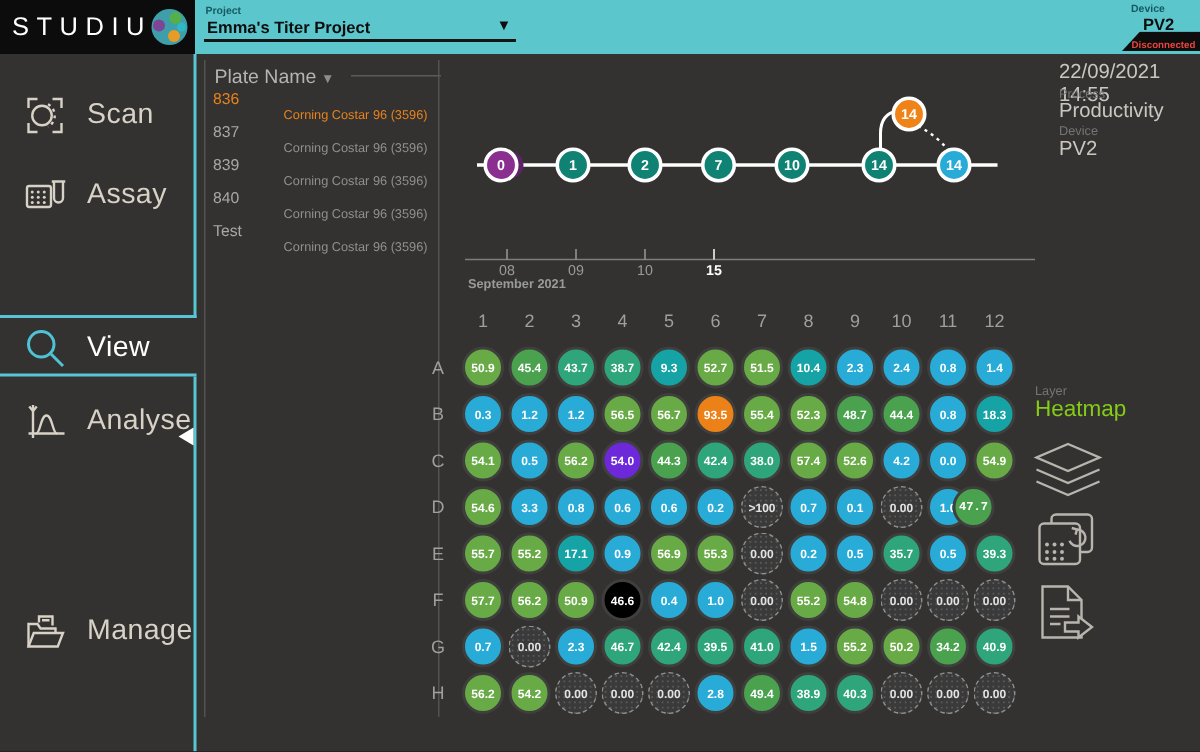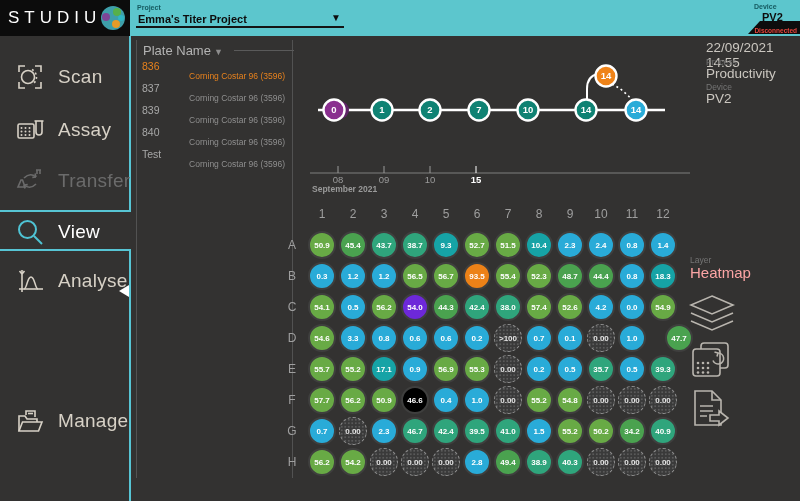--- a/index.html
+++ b/index.html
@@ -87,21 +87,21 @@
           display:flex; align-items:center; justify-content:center;
           font-size:8px; font-weight:bold; color:#fff;
           border:2px solid #3f3f3e; cursor:pointer; }
   .well.empty { background:#3a3a3a;
           background-image:radial-gradient(rgba(255,255,255,0.16) 0.8px, transparent 0.9px);
           background-size:3.5px 3.5px;
           border:1px dashed #8f8f8f; color:#e3e3e3; }
 
   
   .layer-label { left:690px; top:255px; font-size:8.5px; color:#757575; }
-  .layer-value { left:690px; top:264px; font-size:15px; color:#fca5a5; }
+  .layer-value { left:690px; top:264px; font-size:15px; color:#84cc16; }
   .tool-icon { position:absolute; color:#b9b5ae; cursor:pointer; }
   .tool-icon svg { display:block; }
 </style>
 </head>
 <body>
 
 <div id="app">
 
   <div class="topbar">
     <div class="logo-box">
@@ -160,33 +160,20 @@
               <circle cx="10.5" cy="20" r="1"></circle>
               <circle cx="14.5" cy="20" r="1"></circle>
           </g>
           <path d="M21 6 v11 a3 3 0 0 0 6 0 V6"></path>
             <path d="M19.5 6 h9"></path>
         </svg>
       </span>
       <span class="sb-label">Assay</span>
     </div>
 
-    <div class="sb-item disabled" style="top:128px">
-      <span class="sb-icon">
-        <svg viewBox="0 0 30 30" fill="none" stroke="currentColor" stroke-width="1.6">
-          <path d="M9 12 Q15 6 21 11"></path>
-            <path d="M21 11 l-1-3.5 M21 11 l-3.7 0.4"></path>
-          <path d="M21 18 Q15 24 9 19"></path>
-            <path d="M9 19 l1 3.5 M9 19 l3.7-0.4"></path>
-          <path d="M6 14 l-3 7 h7 l-2.5-7 z"></path>
-            <path d="M22 4 v4 M25 4 v4 M21 4 h5"></path>
-        </svg>
-      </span>
-      <span class="sb-label">Transfer</span>
-    </div>
 
     <div class="sb-item active" style="top:179px">
       <span class="sb-icon">
         <svg viewBox="0 0 30 30" fill="none" stroke="currentColor" stroke-width="2">
           <circle cx="12.5" cy="12.5" r="8.5"></circle>
             <path d="M19 19 L27 27"></path>
         </svg>
       </span>
       <span class="sb-label">View</span>
     </div>
@@ -369,21 +356,21 @@
       <div class="well" style="background: rgb(41, 171, 216); left: 54px; top: 117px;">3.3</div>
       <div class="well" style="background: rgb(41, 171, 216); left: 85px; top: 117px;">0.8</div>
       <div class="well" style="background: rgb(41, 171, 216); left: 116px; top: 117px;">0.6</div>
       <div class="well" style="background: rgb(41, 171, 216); left: 147px; top: 117px;">0.6</div>
       <div class="well" style="background: rgb(41, 171, 216); left: 178px; top: 117px;">0.2</div>
       <div class="well empty" style="left: 209px; top: 117px;">&gt;100</div>
       <div class="well" style="background: rgb(41, 171, 216); left: 240px; top: 117px;">0.7</div>
       <div class="well" style="background: rgb(41, 171, 216); left: 271px; top: 117px;">0.1</div>
       <div class="well empty" style="left: 302px; top: 117px;">0.00</div>
       <div class="well" style="background: rgb(41, 171, 216); left: 333px; top: 117px;">1.0</div>
-      <div class="well" style="background: rgb(74, 162, 79); left: 380px; top: 117px;">47.7</div>
+      <div class="well" style="background: rgb(74, 162, 79); left: 350px; top: 117px; font-family: Liberation Mono, monospace;">47.7</div>
       <div class="well" style="background: rgb(104, 170, 69); left: 23px; top: 148px;">55.7</div>
       <div class="well" style="background: rgb(104, 170, 69); left: 54px; top: 148px;">55.2</div>
       <div class="well" style="background: rgb(22, 163, 166); left: 85px; top: 148px;">17.1</div>
       <div class="well" style="background: rgb(41, 171, 216); left: 116px; top: 148px;">0.9</div>
       <div class="well" style="background: rgb(104, 170, 69); left: 147px; top: 148px;">56.9</div>
       <div class="well" style="background: rgb(104, 170, 69); left: 178px; top: 148px;">55.3</div>
       <div class="well empty" style="left: 209px; top: 148px;">0.00</div>
       <div class="well" style="background: rgb(41, 171, 216); left: 240px; top: 148px;">0.2</div>
       <div class="well" style="background: rgb(41, 171, 216); left: 271px; top: 148px;">0.5</div>
       <div class="well" style="background: rgb(47, 165, 124); left: 302px; top: 148px;">35.7</div>

